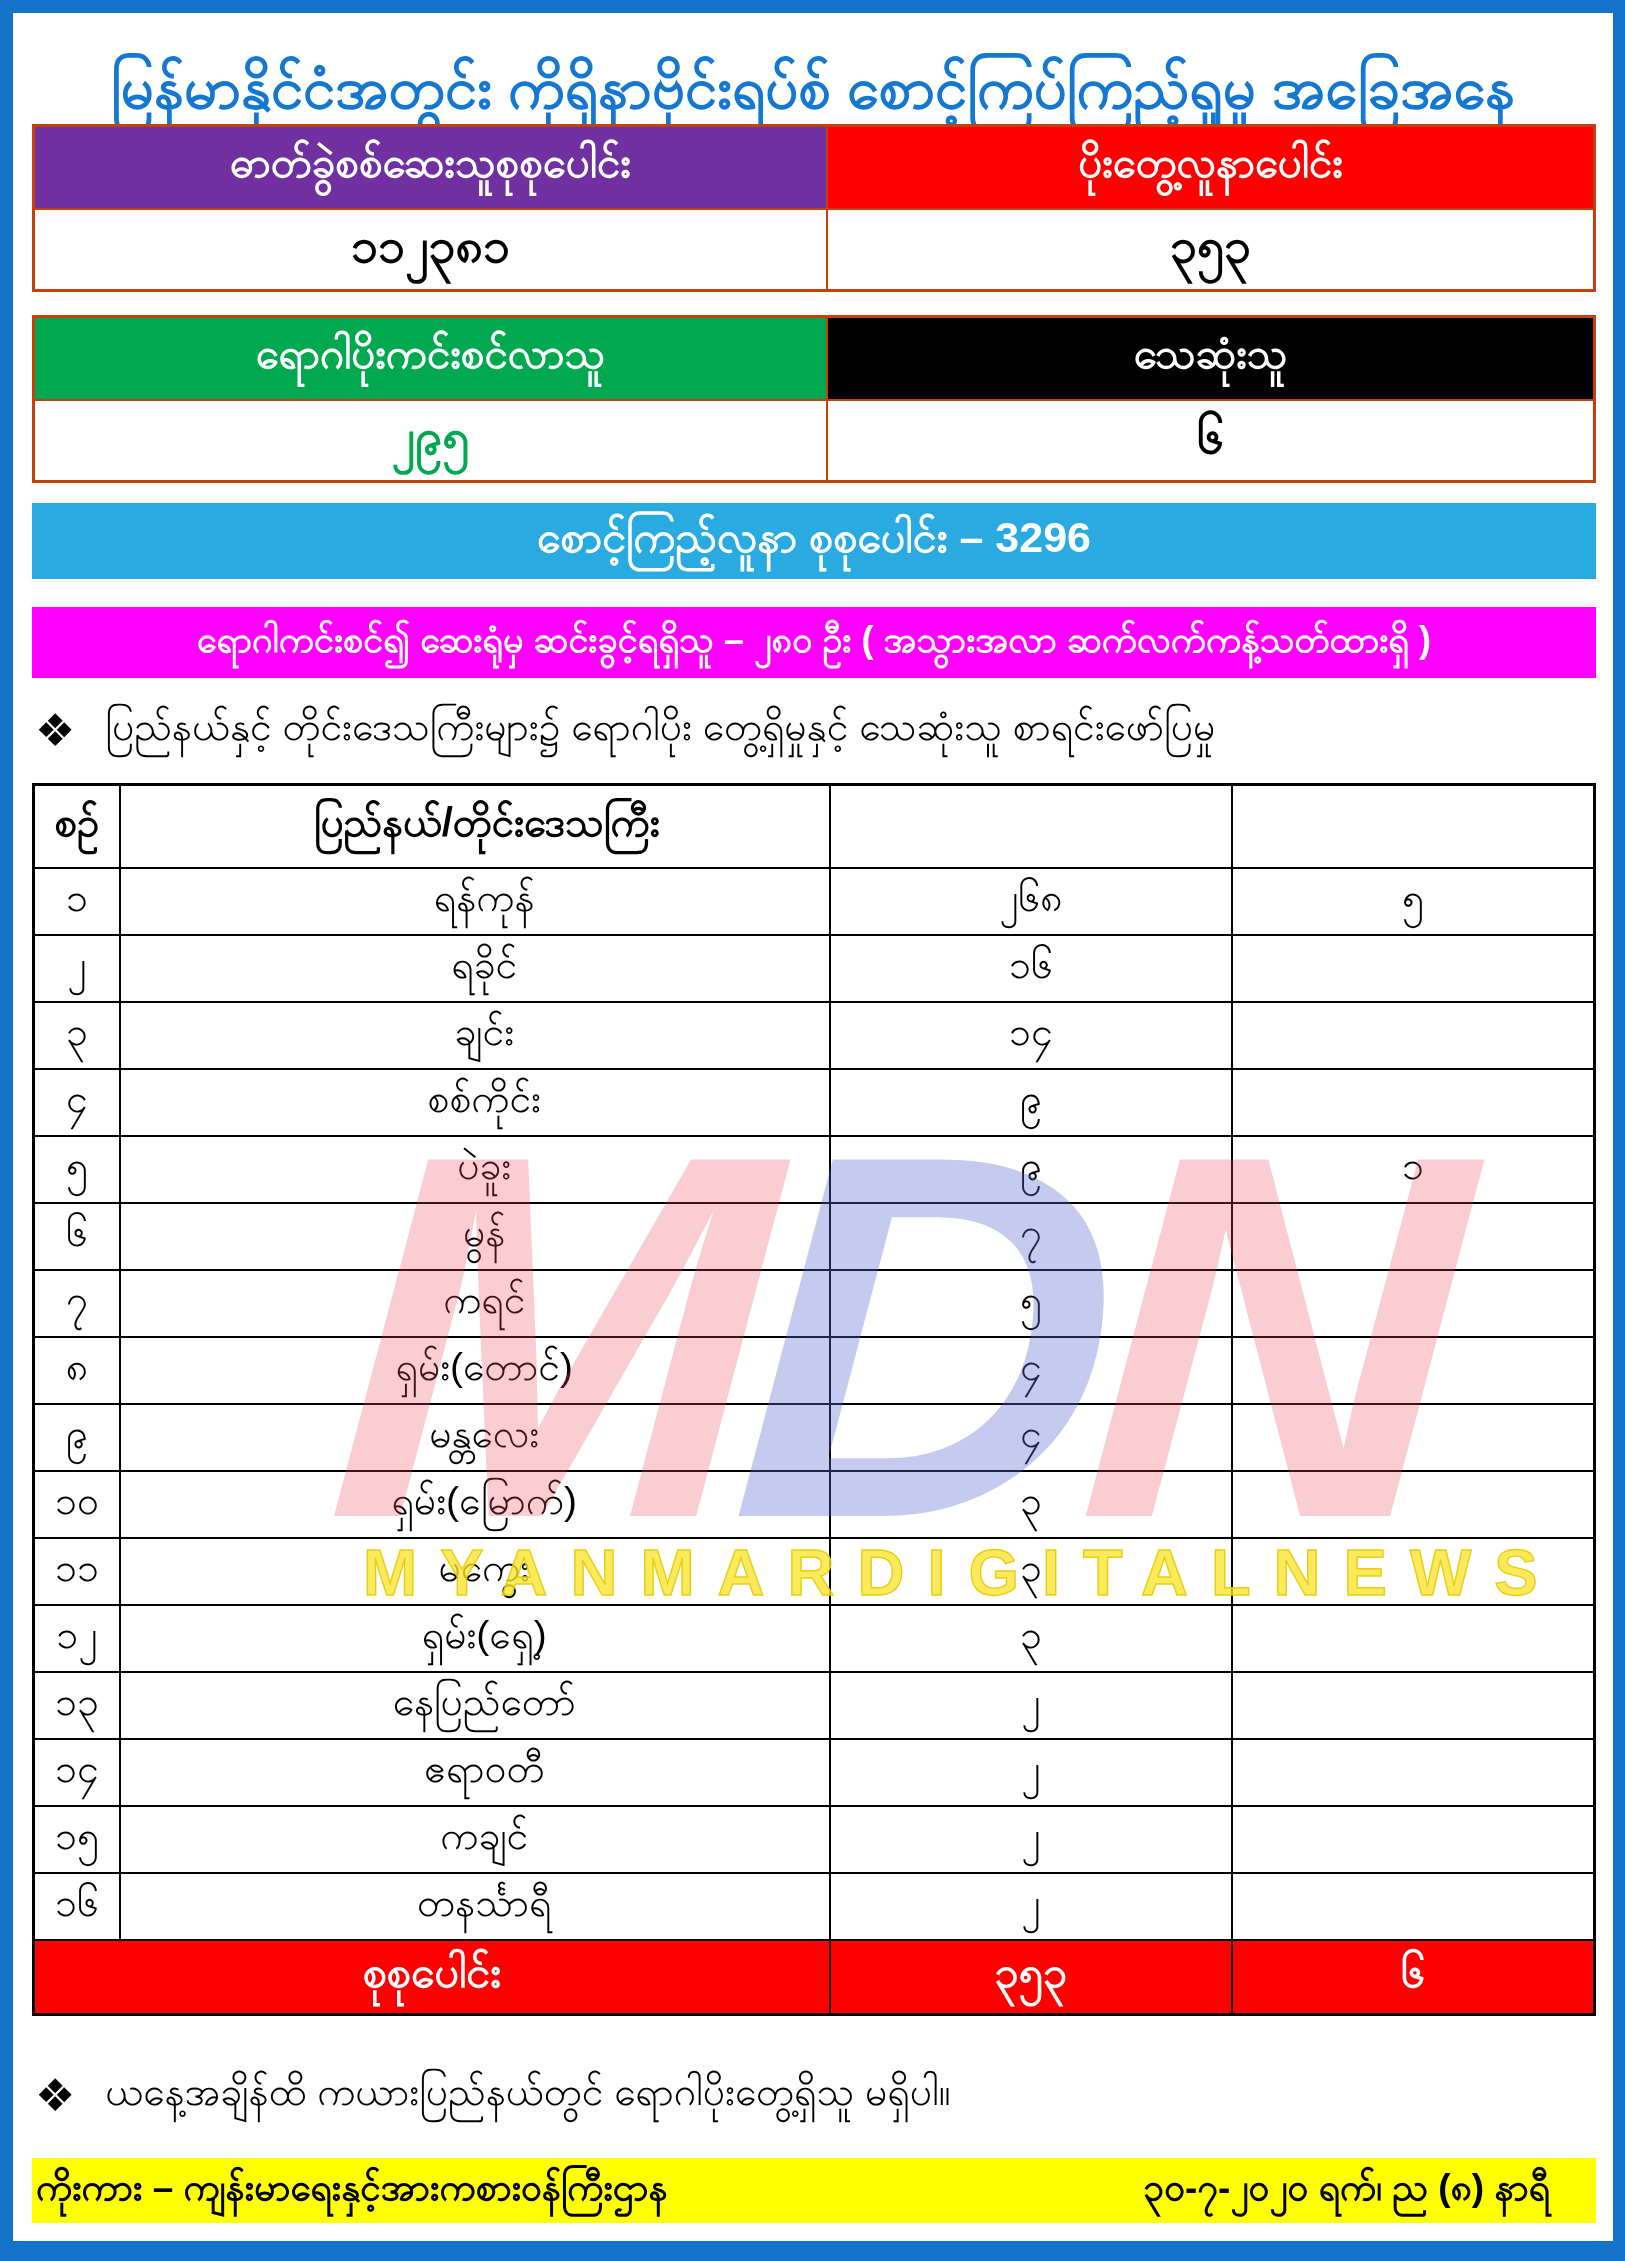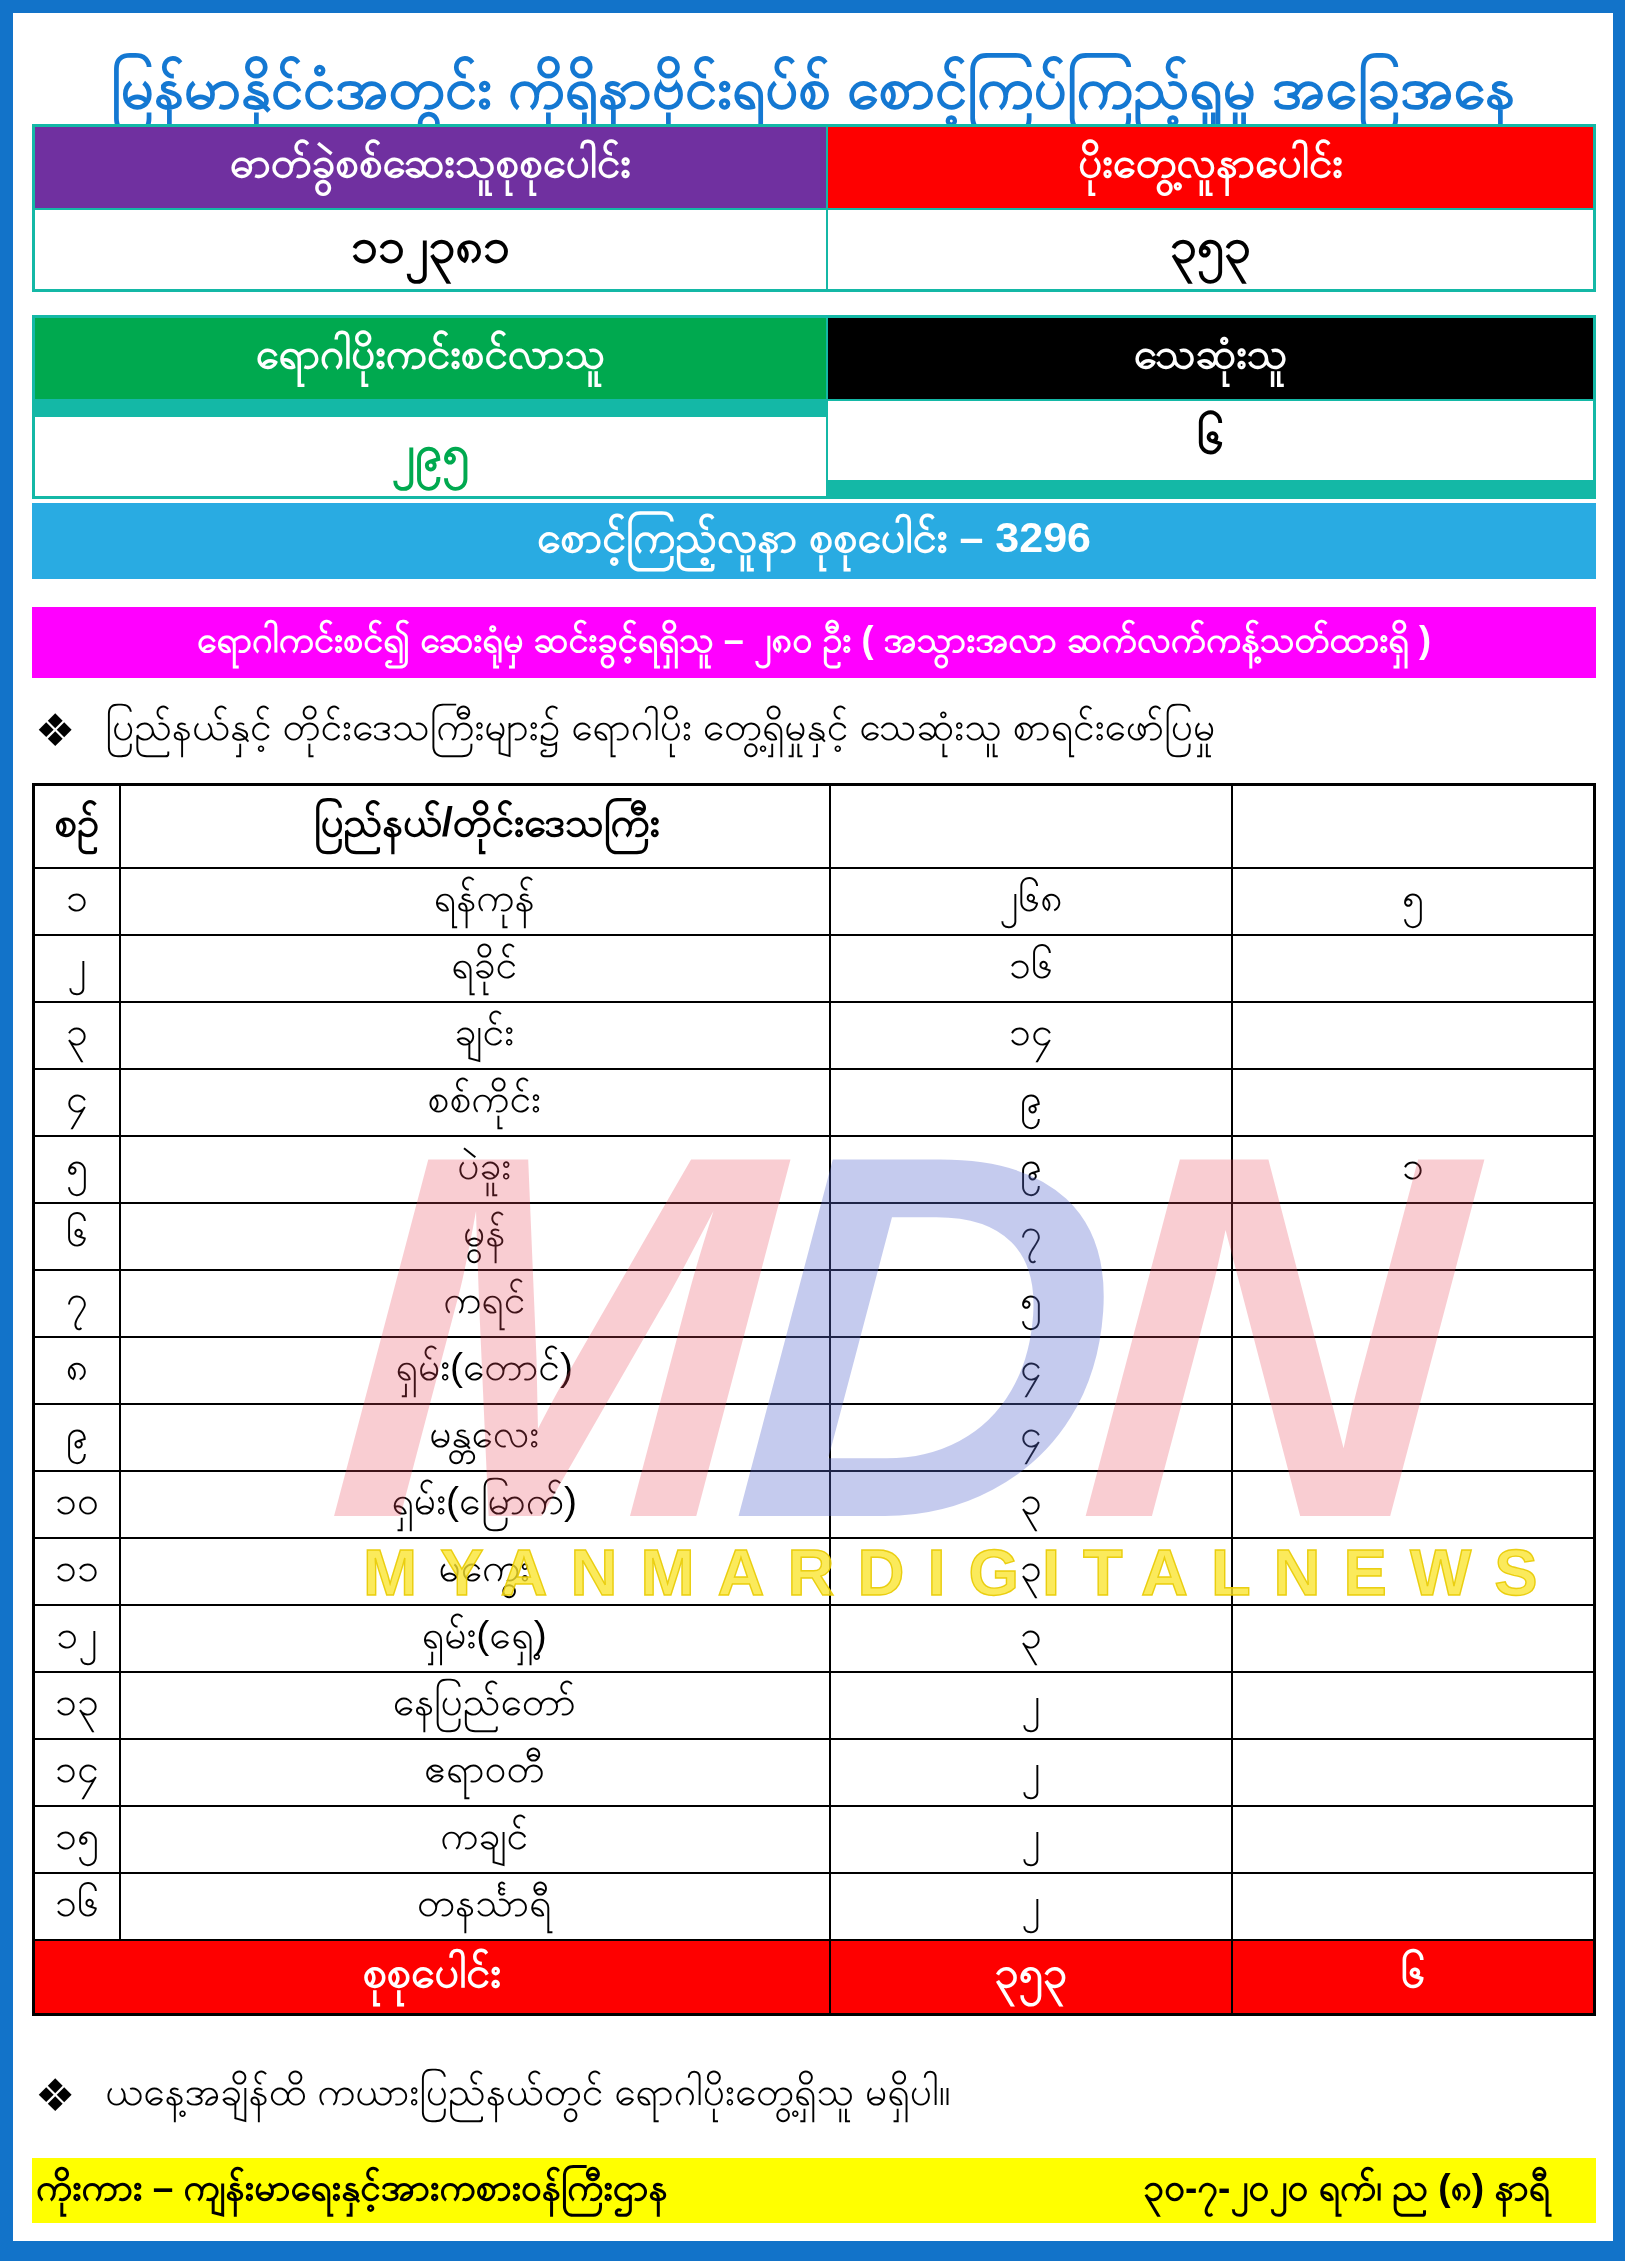--- a/index.html
+++ b/index.html
@@ -10,21 +10,21 @@
   }
   .abs{position:absolute;box-sizing:border-box;}
   
   .frame{left:0;top:0;width:1626px;height:2261px;
     border:13px solid #1273C9;border-bottom-width:20px;z-index:30;pointer-events:none;}
   
   .title{left:43px;top:29px;width:1540px;height:129px;
     display:flex;align-items:center;justify-content:center;
     font-size:58px;font-weight:bold;color:#1478D2;white-space:nowrap;overflow:hidden;}
   
-  .stat-table{left:32px;width:1564px;background:#14b8a6;display:grid;
+  .stat-table{left:32px;width:1564px;background:#c2410c;display:grid;
     grid-template-columns:791px 1fr;gap:2.2px;padding:2.9px;}
   .stat-table .cell{display:flex;align-items:center;justify-content:center;
     white-space:nowrap;overflow:hidden;}
   .stat-head{height:81px;color:#fff;font-weight:bold;font-size:42px;}
   .stat-val{height:79px;background:#fff;color:#000;font-weight:bold;font-size:48px;}
   
   .banner{left:32px;width:1564px;display:flex;align-items:center;justify-content:center;
     color:#fff;font-weight:bold;white-space:nowrap;overflow:hidden;}
   .banner-cyan{top:503px;height:76px;font-size:43px;}
   .banner-magenta{top:607px;height:71px;font-size:36px;}
@@ -79,21 +79,21 @@
 <div class="abs stat-table" style="top:124px;">
   <div class="cell stat-head" style="background: rgb(112, 48, 160);">ဓာတ်ခွဲစစ်ဆေးသူစုစုပေါင်း</div>
   <div class="cell stat-head" style="background: rgb(254, 0, 0);">ပိုးတွေ့လူနာပေါင်း</div>
   <div class="cell stat-val" style="color: rgb(0, 0, 0);">၁၁၂၃၈၁</div>
   <div class="cell stat-val" style="color: rgb(0, 0, 0);">၃၅၃</div>
 </div>
 
 <div class="abs stat-table" style="top:315px;">
   <div class="cell stat-head" style="background: rgb(0, 169, 79);">ရောဂါပိုးကင်းစင်လာသူ</div>
   <div class="cell stat-head" style="background: rgb(0, 0, 0);">သေဆုံးသူ</div>
-  <div class="cell stat-val" style="color: rgb(0, 169, 79); margin-top: 16px;">၂၉၅</div>
+  <div class="cell stat-val" style="color: rgb(0, 169, 79);">၂၉၅</div>
   <div class="cell stat-val" style="color: rgb(0, 0, 0);">၆</div>
 </div>
 
 <div class="abs banner banner-cyan" style="background: rgb(41, 171, 226);">စောင့်ကြည့်လူနာ စုစုပေါင်း – 3296</div>
 <div class="abs banner banner-magenta" style="background: rgb(255, 0, 255); text-align: center;">ရောဂါကင်းစင်၍ ဆေးရုံမှ ဆင်းခွင့်ရရှိသူ – ၂၈၀ ဦး ( အသွားအလာ ဆက်လက်ကန့်သတ်ထားရှိ )</div>
 
 <div class="abs note note-1">
   <span class="bullet">❖</span>
   <span>ပြည်နယ်နှင့် တိုင်းဒေသကြီးများ၌ ရောဂါပိုး တွေ့ရှိမှုနှင့် သေဆုံးသူ စာရင်းဖော်ပြမှု</span>
 </div>

